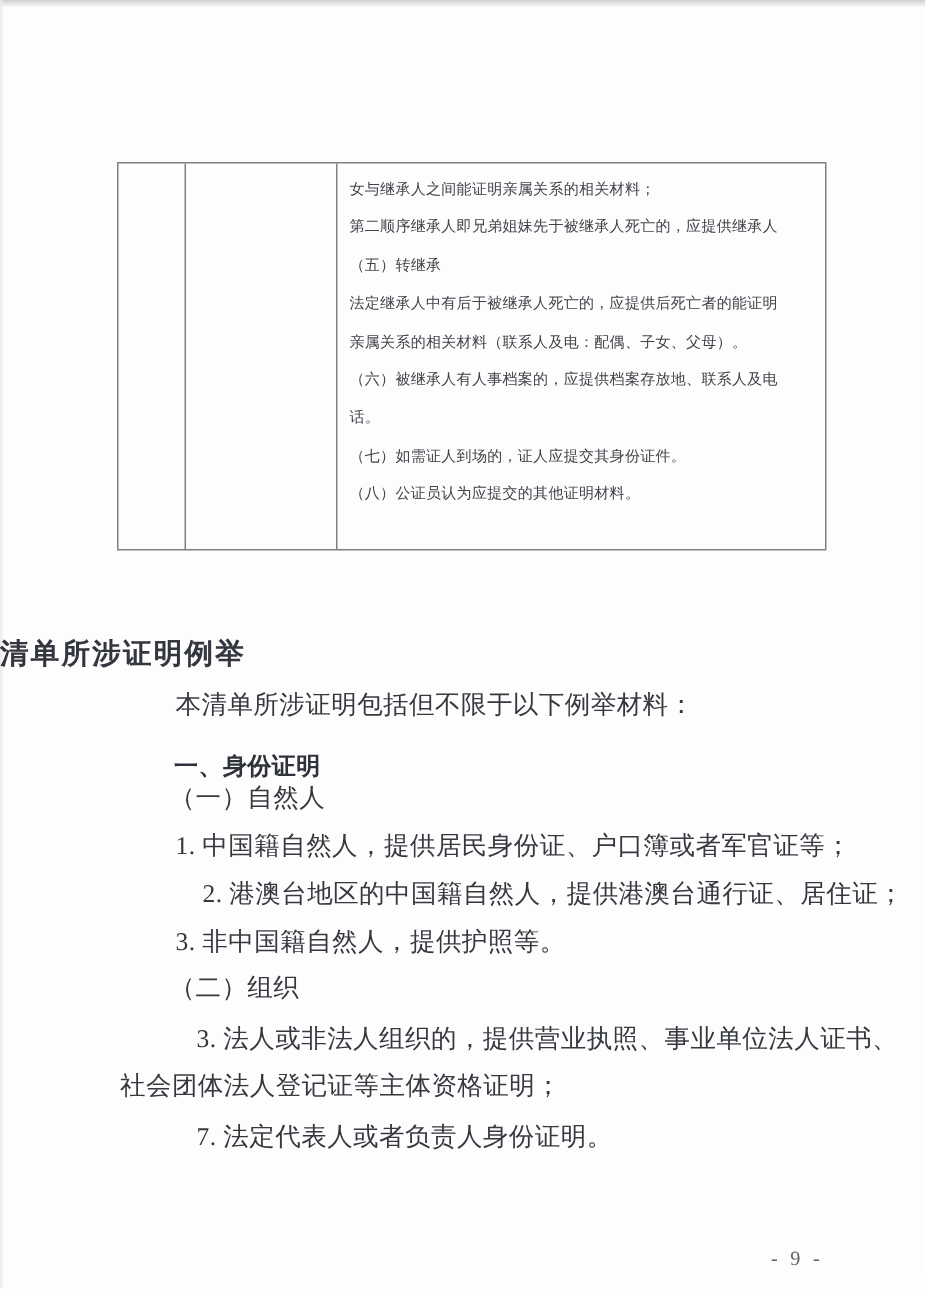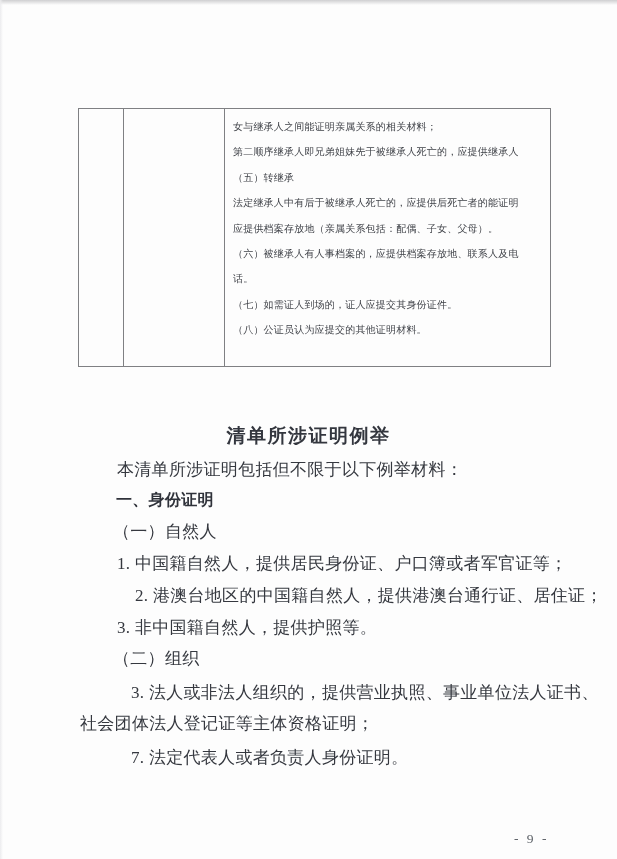--- a/index.html
+++ b/index.html
@@ -51,41 +51,41 @@
     white-space: nowrap;
     color: #404349;
     letter-spacing: 0.2px;
   }
   
   .title {
     position: absolute;
     top: 423px; left: 0;
     width: 100%;
     margin: 0;
-    text-align: center;
     font-family: "Liberation Sans", "DejaVu Sans", sans-serif;
     font-weight: bold;
     font-size: 19px;
     letter-spacing: 1.5px;
     color: #33363e;
   }
   
   .bl {
     position: absolute;
     font-size: 17px;
     line-height: 22px;
     white-space: nowrap;
     color: #35383f;
     letter-spacing: 0.3px;
   }
   .bl.bold-sans {
     font-family: "Liberation Sans", "DejaVu Sans", sans-serif;
     font-weight: bold;
     font-size: 16px;
     color: #2f323a;
+    margin-top: 12px;
   }
   
   .page-num {
     position: absolute;
     left: 514px; top: 831px;
     font-size: 13.5px;
     letter-spacing: 2.5px;
     color: #5b6066;
     font-family: "Liberation Serif", "DejaVu Serif", serif;
   }
@@ -98,21 +98,21 @@
   <div class="scan-left"></div>
 
   <div class="doc-table">
     <div class="sep sep1"></div>
     <div class="sep sep2"></div>
     <div class="cell3">
       <div class="cell-line">女与继承人之间能证明亲属关系的相关材料；</div>
       <div class="cell-line">第二顺序继承人即兄弟姐妹先于被继承人死亡的，应提供继承人</div>
       <div class="cell-line">（五）转继承</div>
       <div class="cell-line">法定继承人中有后于被继承人死亡的，应提供后死亡者的能证明</div>
-      <div class="cell-line">应提供档案存放地（亲属关系包括：配偶、子女、父母）。</div>
+      <div class="cell-line">亲属关系的相关材料（联系人及电：配偶、子女、父母）。</div>
       <div class="cell-line">（六）被继承人有人事档案的，应提供档案存放地、联系人及电</div>
       <div class="cell-line">话。</div>
       <div class="cell-line">（七）如需证人到场的，证人应提交其身份证件。</div>
       <div class="cell-line">（八）公证员认为应提交的其他证明材料。</div>
     </div>
   </div>
 
   <h1 class="title">清单所涉证明例举</h1>
 
   <div class="bl" style="top:459px; left:117px;">本清单所涉证明包括但不限于以下例举材料：</div>

